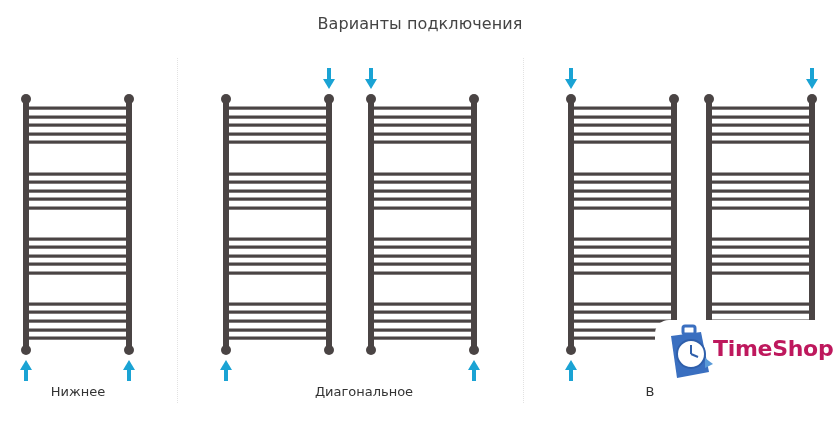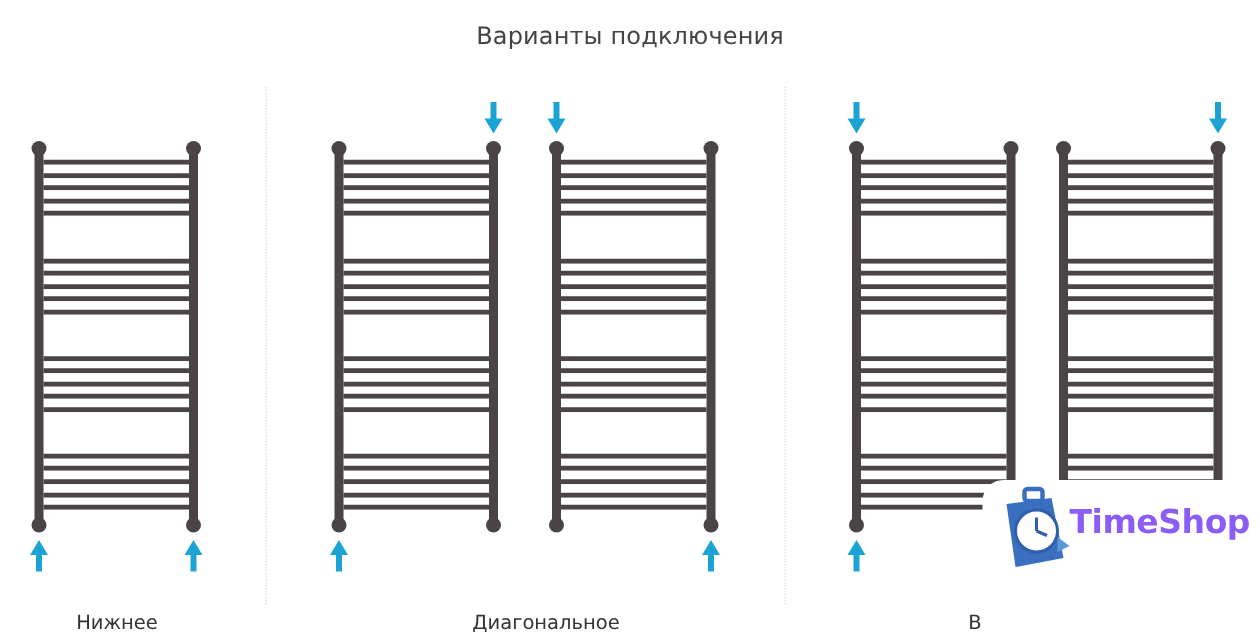--- a/index.html
+++ b/index.html
@@ -10,30 +10,30 @@
     .title {
       position: absolute; left: 0; width: 840px; top: 14px; text-align: center;
       font-size: 16px; color: #444444; letter-spacing: 0.1px;
     }
     .divider {
       position: absolute; top: 58px; height: 345px; width: 0;
       border-left: 1px dotted #e2e2e2;
     }
     .caption {
       position: absolute; top: 384px; font-size: 13px; color: #333333;
-      text-align: right; transform: translateX(-50%); white-space: nowrap; margin-top: 24px;
+      text-align: right; transform: translateX(-50%); white-space: nowrap;
     }
     svg.art { position: absolute; left: 0; top: 0; }
     .logo {
       position: absolute; left: 655px; top: 320px; width: 185px; height: 64px;
       background: #ffffff; border-radius: 14px 0 0 14px;
     }
     .logo-text {
       position: absolute; left: 58px; top: 16px; font-size: 22px; font-weight: bold;
-      color: #8b5cf6; letter-spacing: -0.3px;
+      color: #be185d; letter-spacing: -0.3px;
     }
   </style>
 </head>
 <body>
 
 <div class="title">Варианты подключения</div>
 
 <div class="divider" style="left:177px"></div>
 <div class="divider" style="left:523px"></div>
 

